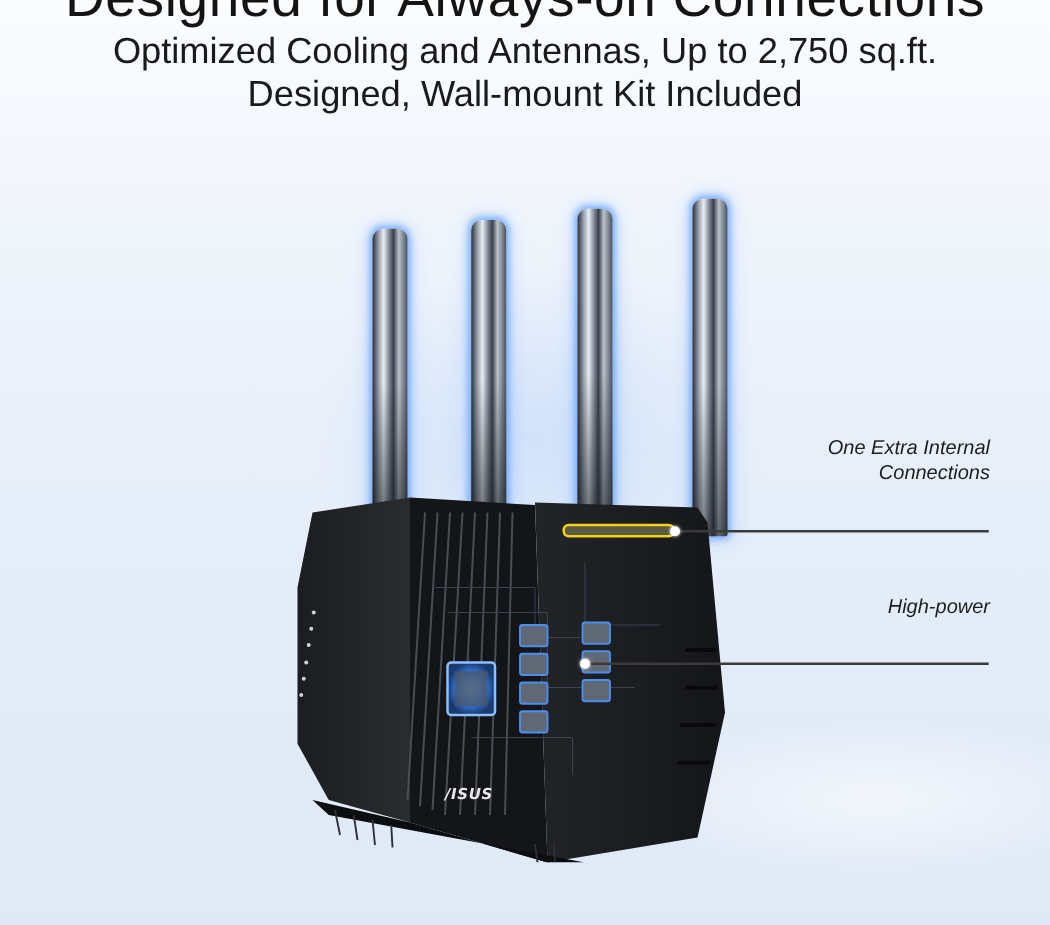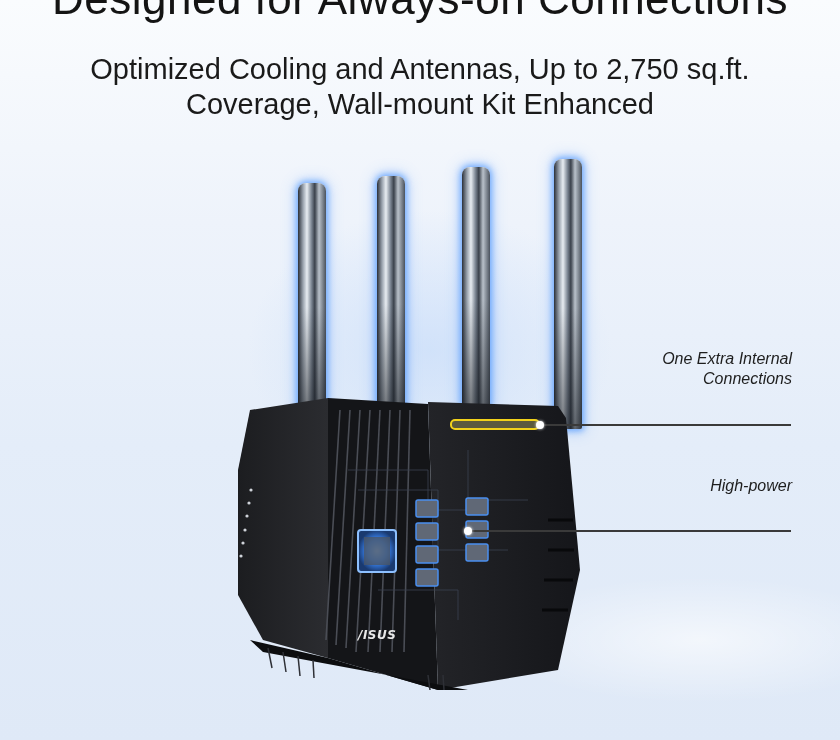--- a/index.html
+++ b/index.html
@@ -16,21 +16,21 @@
       radial-gradient(ellipse 260px 200px at 430px 230px, rgba(190,215,250,0.55), transparent 70%),
       radial-gradient(ellipse 300px 90px at 700px 520px, rgba(255,255,255,0.6), transparent 70%);
     pointer-events:none;
   }
   .headline {
     position:absolute; left:0; top:-26px; width:840px; text-align:center;
     font-size:44px; font-weight:400; letter-spacing:0.5px; color:#141414;
     white-space:nowrap;
   }
   .subhead {
-    position:absolute; left:0; top:52px; width:840px; text-align:center;
+    position:absolute; left:0; top:24px; width:840px; text-align:center;
     font-size:29px; line-height:35px; color:#1a1a1a; font-weight:400;
   }
   
   .antenna {
     position:absolute; width:28px; border-radius:8px 8px 2px 2px;
     background: linear-gradient(90deg, #2a2f38 0%, #9aa3ae 18%, #e8edf2 32%, #7d8794 48%, #3a414b 60%, #b9c1ca 75%, #4a525d 100%);
     box-shadow: 0 0 6px 2px rgba(60,140,255,0.65), 0 0 14px 4px rgba(90,160,255,0.25);
   }
   .antenna::after {
     content:""; position:absolute; left:0; right:0; bottom:0; height:45%;
@@ -51,21 +51,21 @@
   }
 </style>
 </head>
 <body>
 
 <div class="bg-glow"></div>
 
 <div class="headline">Designed for Always-on Connections</div>
 <div class="subhead">
   <div>Optimized Cooling and Antennas, Up to 2,750 sq.ft.</div>
-  <div>Coverage, Wall-mount Kit Enhanced</div>
+  <div>Designed, Wall-mount Kit Included</div>
 </div>
 
 <div class="antenna" style="left:298px; top:183px; height:225px;"></div>
 <div class="antenna" style="left:377px; top:176px; height:232px;"></div>
 <div class="antenna" style="left:462px; top:167px; height:240px;"></div>
 <div class="antenna" style="left:554px; top:159px; height:270px;"></div>
 
 <div class="router">
   <svg width="360" height="300" viewBox="0 0 360 300">
     <defs>
@@ -140,21 +140,21 @@
     <g fill="#606876" stroke="#4a8ff0" stroke-width="1.5">
       <rect x="188" y="110" width="22" height="17" rx="2"></rect>
       <rect x="188" y="133" width="22" height="17" rx="2"></rect>
       <rect x="188" y="156" width="22" height="17" rx="2"></rect>
       <rect x="188" y="179" width="22" height="17" rx="2"></rect>
       <rect x="238" y="108" width="22" height="17" rx="2"></rect>
       <rect x="238" y="131" width="22" height="17" rx="2"></rect>
       <rect x="238" y="154" width="22" height="17" rx="2"></rect>
     </g>
   </svg>
-  <div class="logo" style="left:110px; top:238px;padding-left:20px;">/ISUS</div>
+  <div class="logo" style="left:128px; top:238px;">/ISUS</div>
 </div>
 
 <div class="callout" style="right:48px; top:349px; width:240px;">
   <div>One Extra Internal</div>
   <div>Connections</div>
 </div>
 <div class="callout-line" style="left:540px; top:424px; width:251px;"></div>
 <div class="dot" style="left:536px; top:421px;"></div>
 
 <div class="callout" style="right:48px; top:476px; width:240px;text-align:right;">

